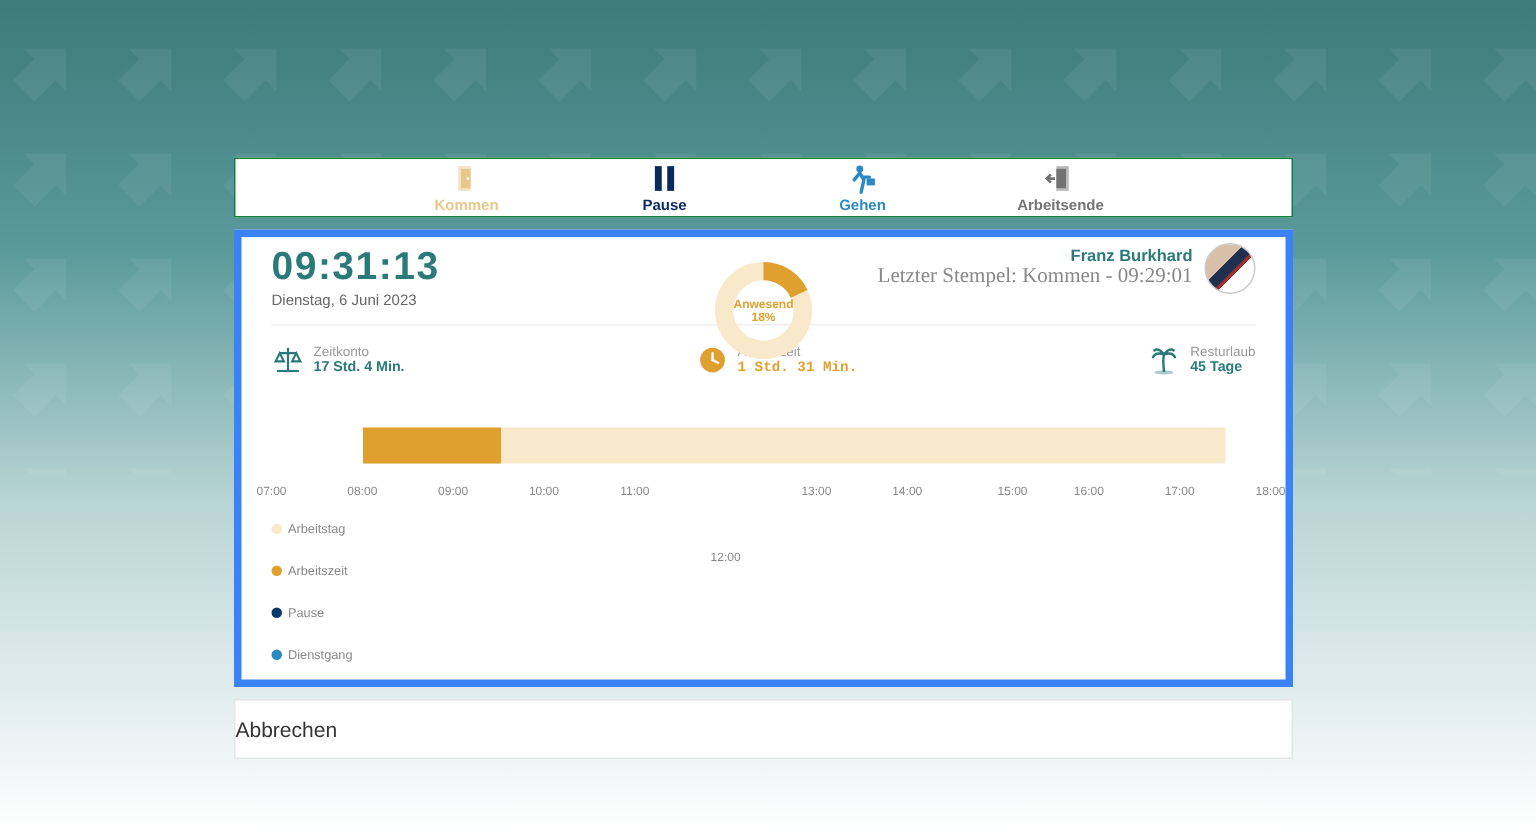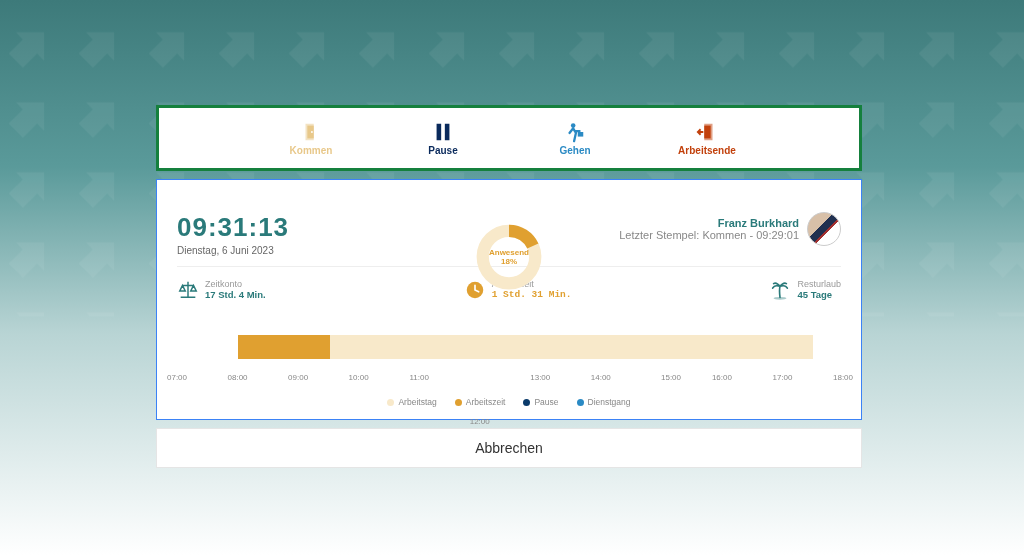--- a/index.html
+++ b/index.html
@@ -10,49 +10,49 @@
     overflow: hidden;
   }
   .container {
     position: absolute;
     left: 156px; top: 105px;
     width: 706px;
     display: flex; flex-direction: column; gap: 8px;
   }
   .actionbar {
     background: #fff;
-    height: 66px;
+    height: 40px;
     display: flex; align-items: center; justify-content: center;
     gap: 72px;
-    border: 3px solid #15803d;
+    border: 1px solid #15803d;
   }
   .action {
     display: flex; flex-direction: column; align-items: center; gap: 2px;
     cursor: pointer; min-width: 60px;
   }
   .action .icon { width: 22px; height: 22px; display:flex; align-items:center; justify-content:center; }
   .action .label { font-size: 10px; font-weight: bold; }
   .action.kommen { color: #e8c88a; }
   .action.pause  { color: #0a2a5c; }
   .action.gehen  { color: #2a8ac4; }
-  .action.ende   { color: #c2410c; }
+  .action.ende   { color: #737373; }
 
   .main {
     background: #fff;
-    padding: 32px 20px 12px 20px;
-    border: 1px solid #3b82f6;
+    padding: 4px 20px 12px 20px;
+    border: 5px solid #3b82f6;
     position: relative;
   }
   .toprow { display:flex; justify-content:space-between; align-items:flex-start; position:relative; padding-bottom:4px; }
   .clock { font-size: 26px; font-weight: bold; color: #2a7a7a; letter-spacing:1px; }
   .date  { font-size: 10px; color: #666; margin-top:2px; }
   .userarea { display:flex; align-items:center; gap:8px; }
   .userinfo { text-align:right; }
   .username { font-size: 11px; font-weight:bold; color:#2a7a7a; }
-  .laststamp { font-size: 11px; color:#888; }
+  .laststamp { font-size: 14px; color:#888;font-family:Liberation Serif, serif; }
   .avatar { width:34px; height:34px; border-radius:50%; background: linear-gradient(135deg,#d8c0a8 40%,#203050 40%,#203050 55%,#a03030 55%,#a03030 60%,#fff 60%); border:1px solid #ccc; }
 
   .hr { border:none; border-top:1px solid #eee; margin:6px 0; }
 
   .donut-wrap {
     position:absolute; left:50%; top:10px; transform:translateX(-50%);
     width:70px; height:70px;
   }
   .donut-wrap svg { width:70px; height:70px; transform: rotate(-90deg); }
   .donut-center { position:absolute; inset:0; display:flex; flex-direction:column; align-items:center; justify-content:center; font-size:8px; color:#e0a030; font-weight:bold;text-align:center; }
@@ -73,26 +73,26 @@
   .timeline .track {
     position:absolute; left:54px; right:40px; top:0; height:24px;
     background:#f8e9ca;
   }
   .timeline .worked {
     position:absolute; top:0; height:24px; background:#e0a030;
   }
   .ticks { position:relative; margin-top:6px; height:20px; font-size:8px; color:#888; }
   .tick { position:absolute; transform:translateX(-50%); }
 
-  .legend { display:flex; gap:18px; justify-content:center; margin-top:4px; font-size:8.5px; color:#888; }
+  .legend { display:flex; gap:18px; justify-content:center; margin-top:4px; font-size:8.5px; color:#888;flex-direction:column; }
   .legend-item { display:flex; align-items:center; gap:4px; }
   .dot { width:7px; height:7px; border-radius:50%; }
 
   .cancelbar {
-    background:#fff; height:40px; display:flex; align-items:center; justify-content:center;
+    background:#fff; height:40px; display:flex; align-items:center; justify-content:flex-start;
     font-size:14px; color:#333; cursor:pointer; border:1px solid #e5e5e5;
   }
 
   
   .arrows-pattern { position:absolute; inset:0; pointer-events:none; }
   .arrows-pattern svg { width:100%; height:60%; opacity:.06; }
 </style>
 </head>
 <body>
 

